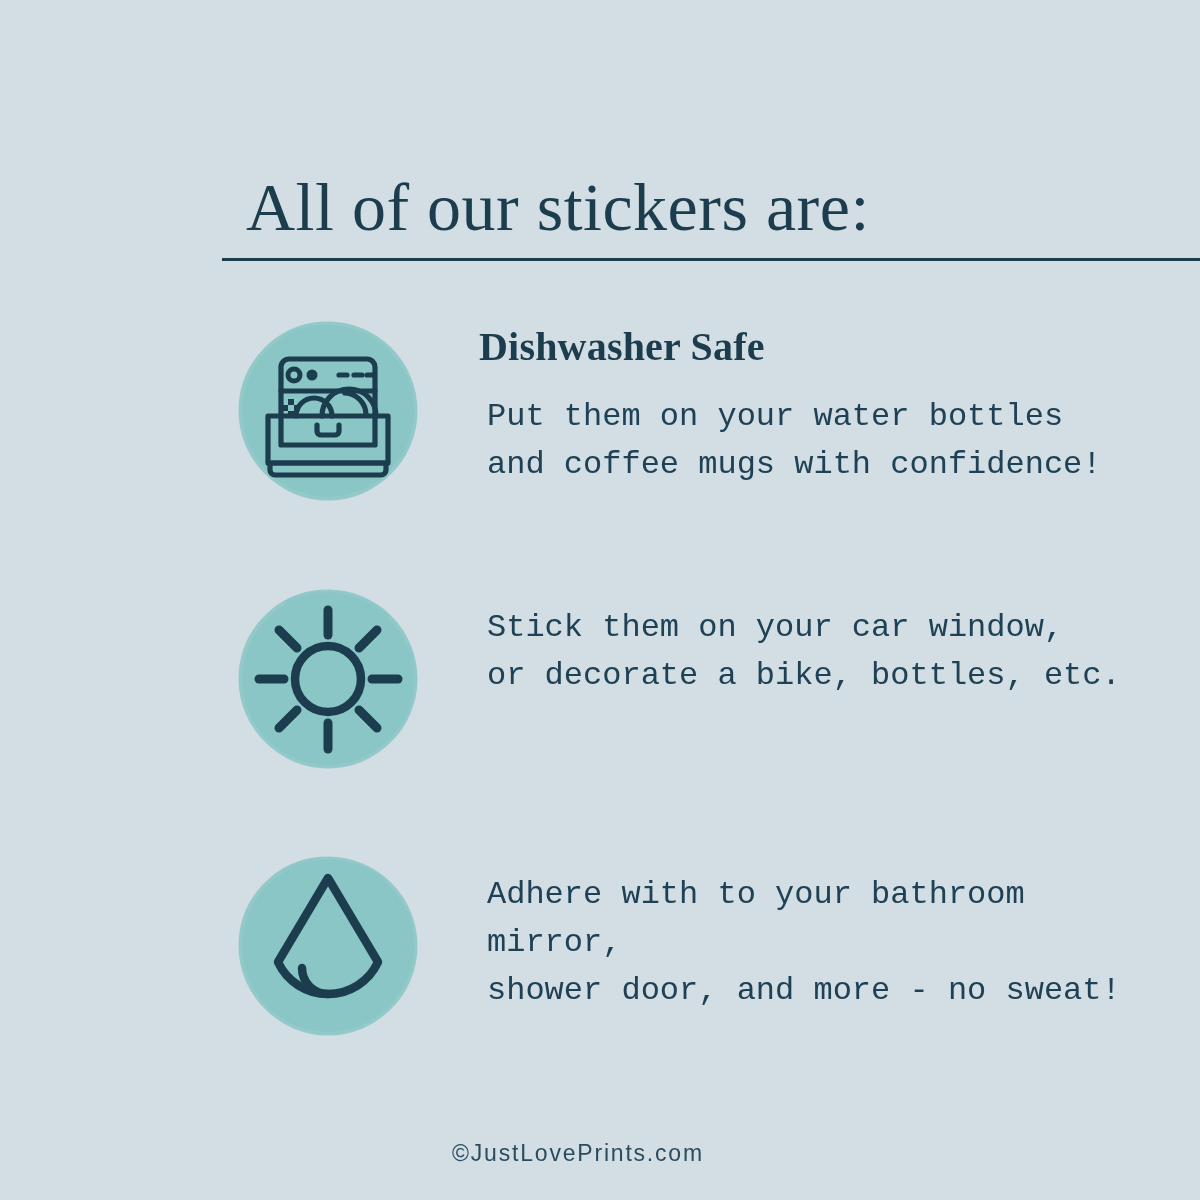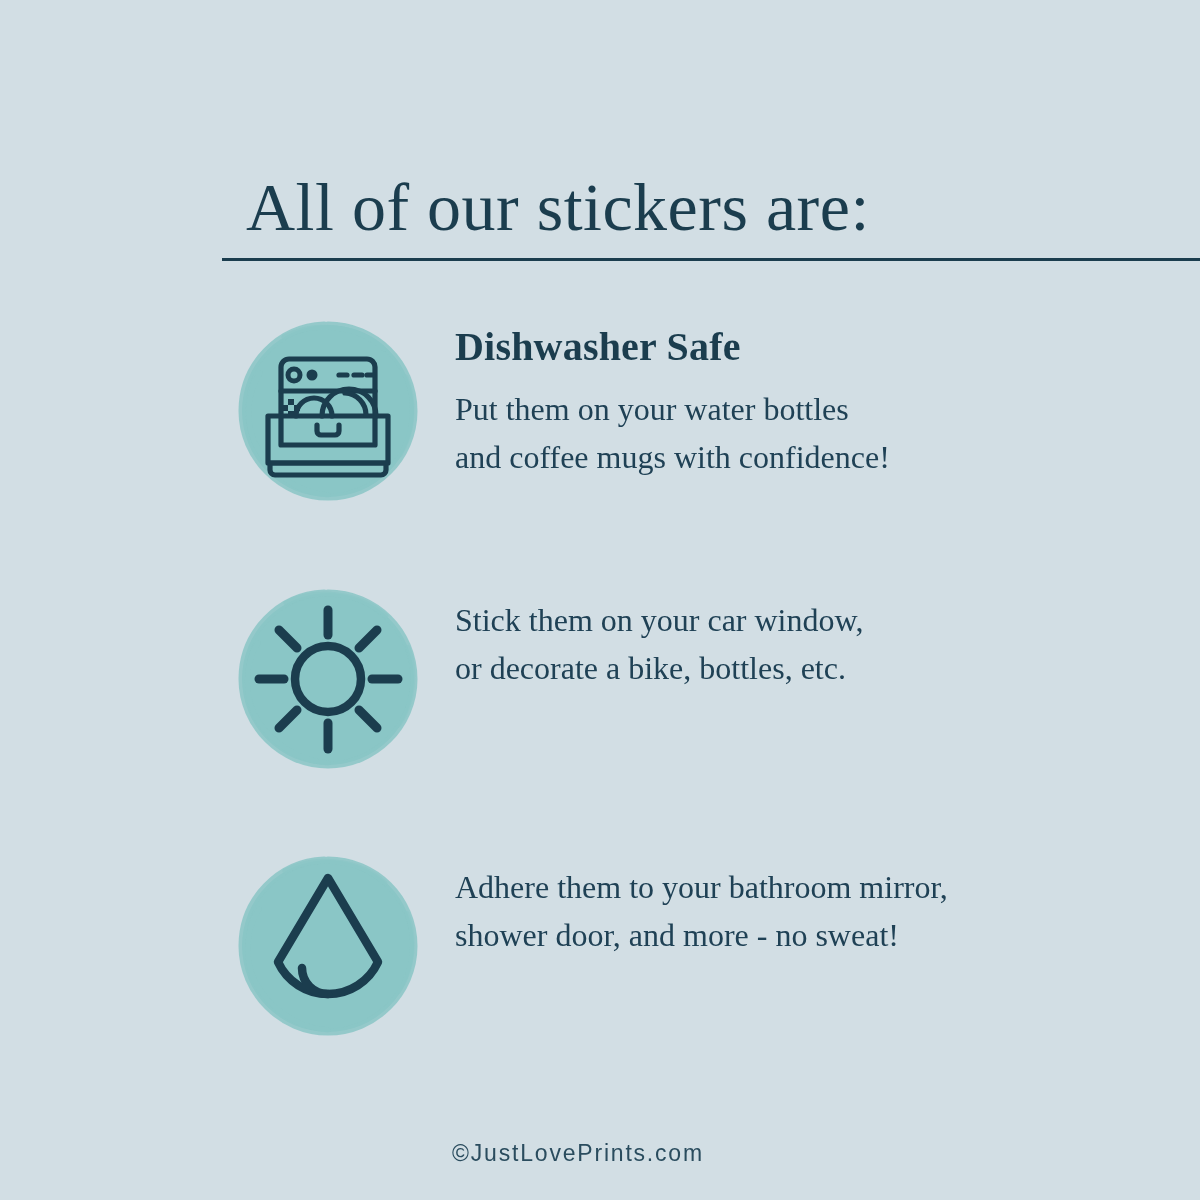--- a/index.html
+++ b/index.html
@@ -66,41 +66,41 @@
   }
   .badge svg {
     display: block;
     width: 192px;
     height: 192px;
     overflow: visible;
   }
 
   .feature-text {
     position: absolute;
-    left: 455px;
+    left: 479px;
     top: 0;
     width: 700px;
   }
 
   .feature-heading {
     font-family: "Liberation Serif", "DejaVu Serif", serif;
     font-weight: 700;
     font-size: 40px;
     line-height: 1.0;
     letter-spacing: 0.2px;
     color: #1b3d4e;
     margin: 0;
     padding-top: 17px;
     white-space: nowrap;
   }
 
   .feature-body {
-    margin: 0;
+    margin: 8px;
     padding-top: 18px;
-    font-family: Liberation Serif, serif;
+    font-family: Liberation Mono, monospace;
     font-size: 32px;
     line-height: 1.50;
     font-weight: 400;
     color: #1f4155;
     white-space: pre-line;
   }
 
   
   .footer {
     position: absolute;
@@ -210,20 +210,20 @@
           <path d="M53 21 C83 5 127 9 153 33" fill="none" stroke="#8ac6c6" stroke-width="5" stroke-linecap="round" opacity="0.7"></path>
           <path d="M175 63 C184 87 182 119 167 141" fill="none" stroke="#8ac6c6" stroke-width="4.5" stroke-linecap="round" opacity="0.6"></path>
         </g>
         <g fill="none" stroke="#1b3d4e" stroke-width="8.5" stroke-linecap="round" stroke-linejoin="round">
           <path d="M96 28 L46 112 A55 55 0 0 0 146 112 Z"></path>
           <path d="M70 118 a26 26 0 0 0 26 26"></path>
         </g>
       </svg>
     </div>
     <div class="feature-text">
-      <p class="feature-body">Adhere them to your bathroom mirror,
+      <p class="feature-body">Adhere with to your bathroom mirror,
 shower door, and more - no sweat!</p>
     </div>
   </div>
 
   <div class="footer">©JustLovePrints.com</div>
 
 </div>
 
 </body></html>

